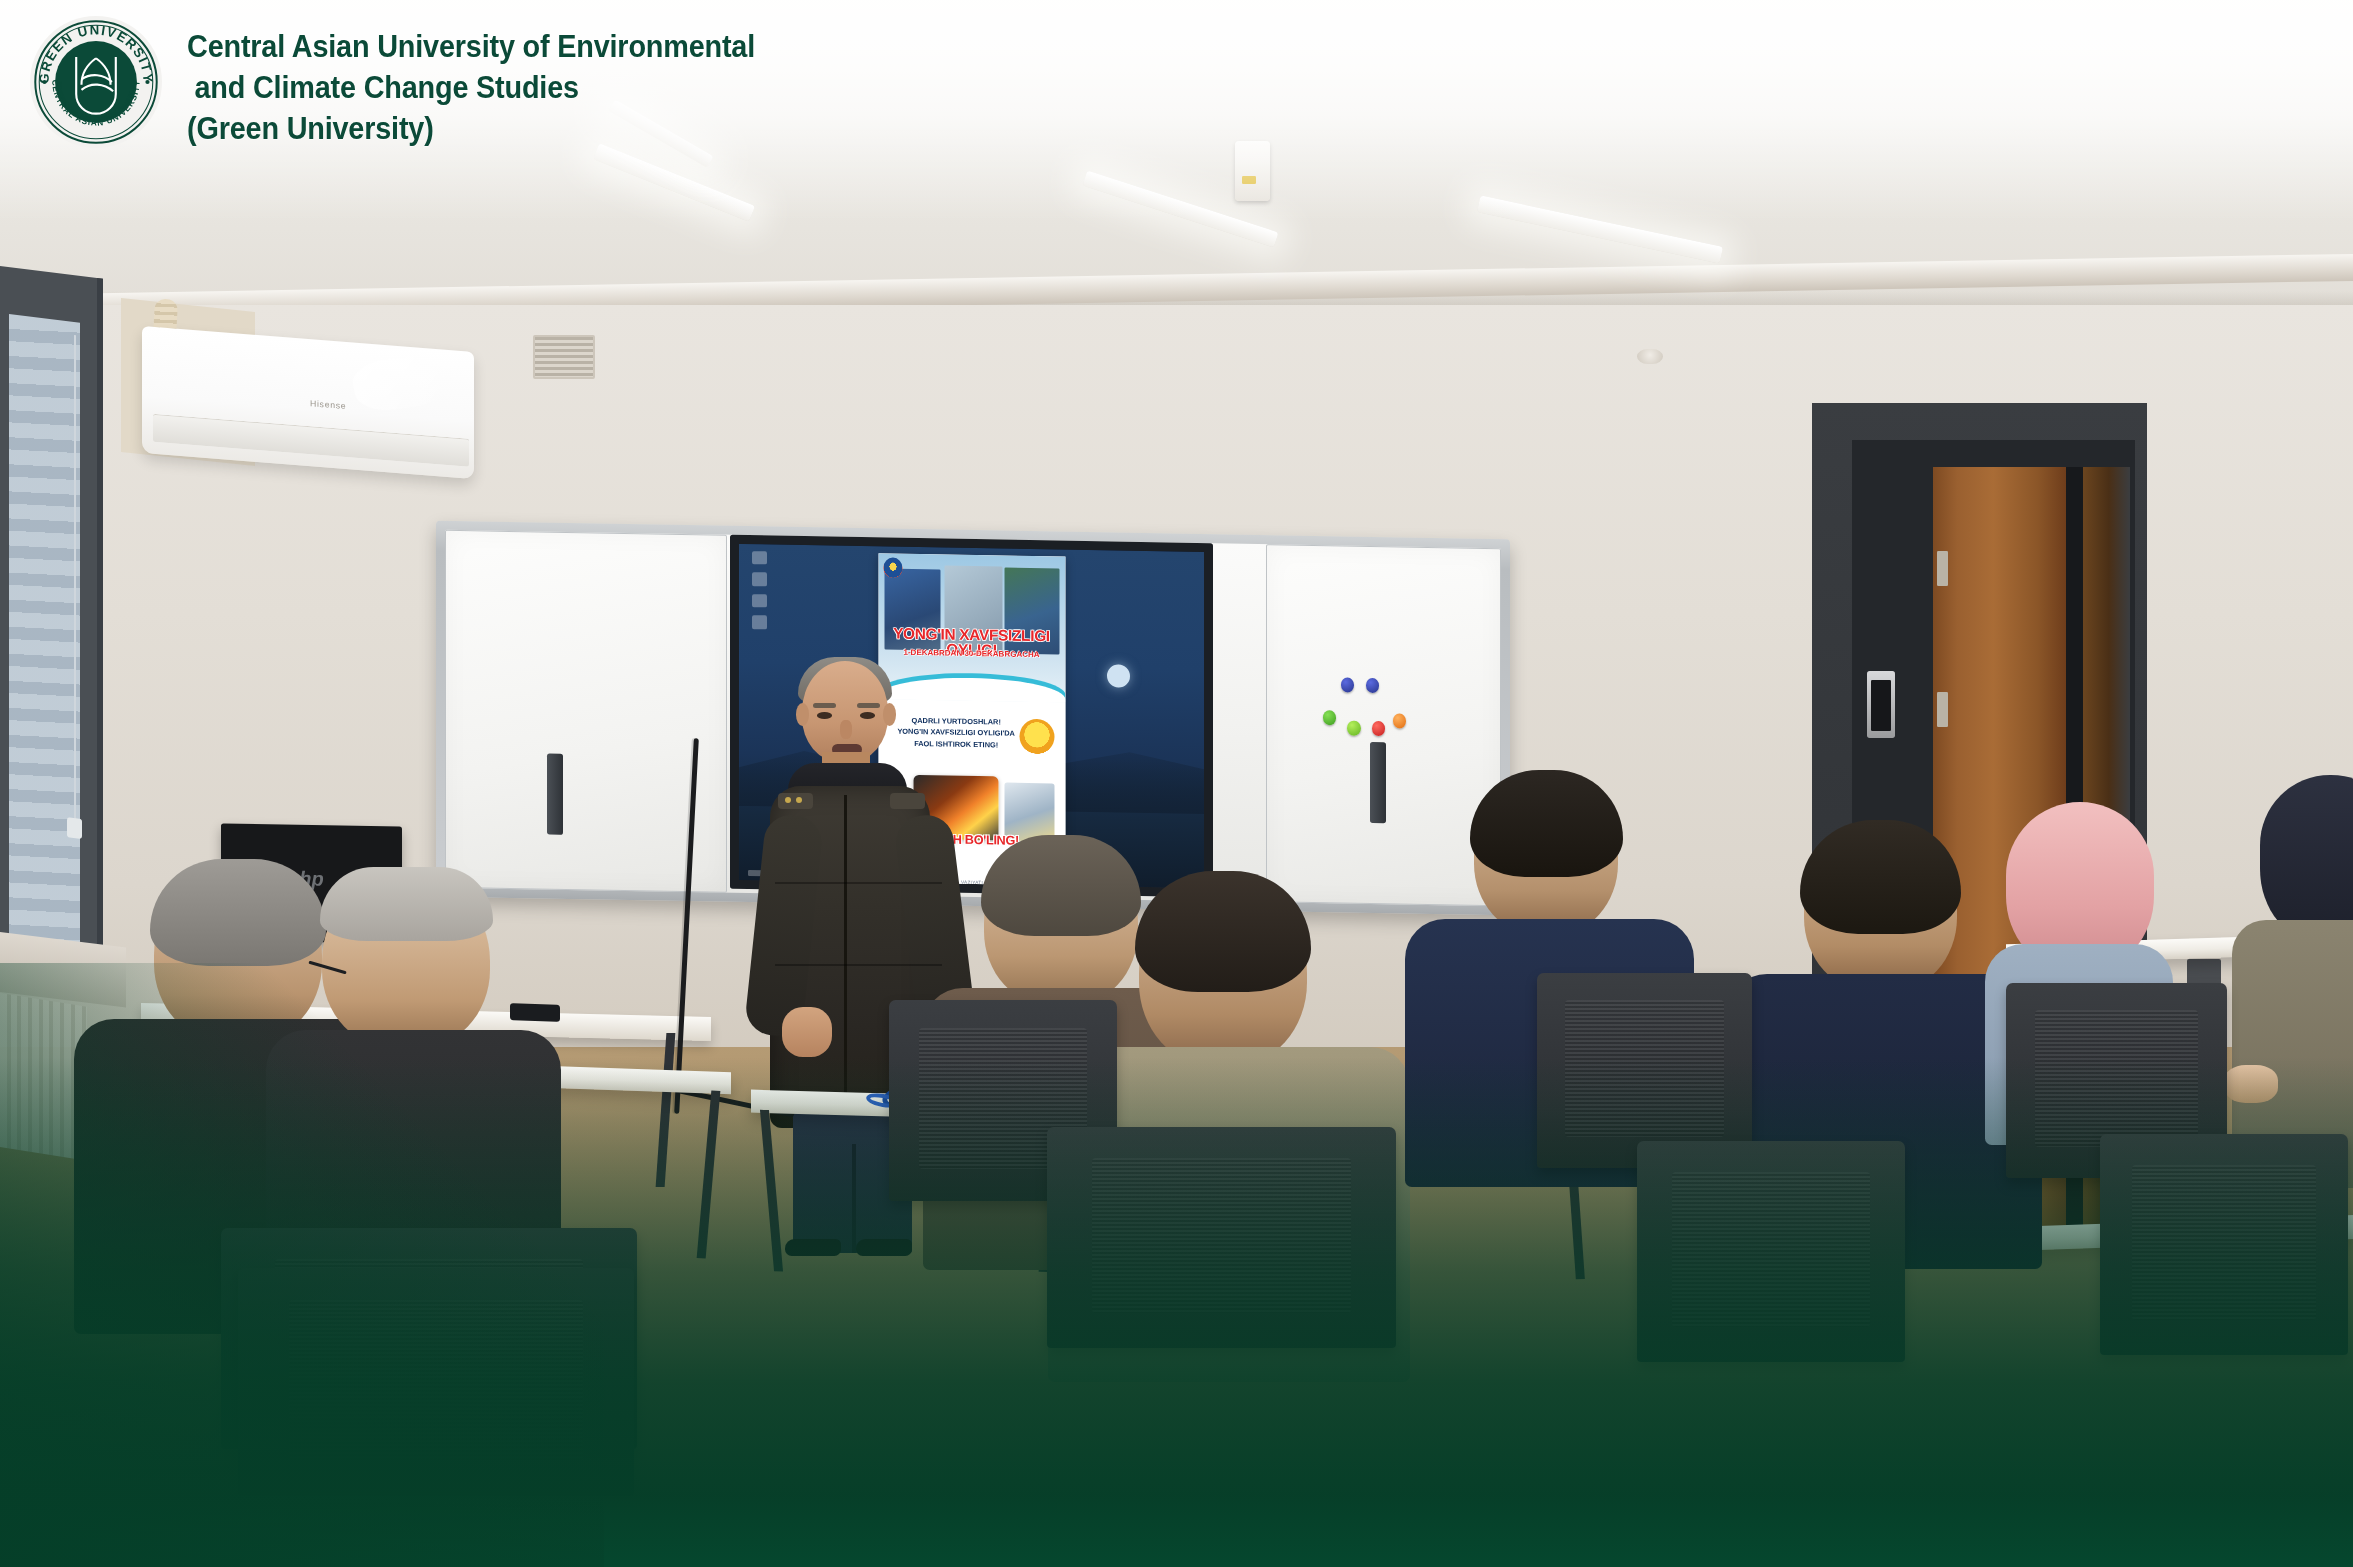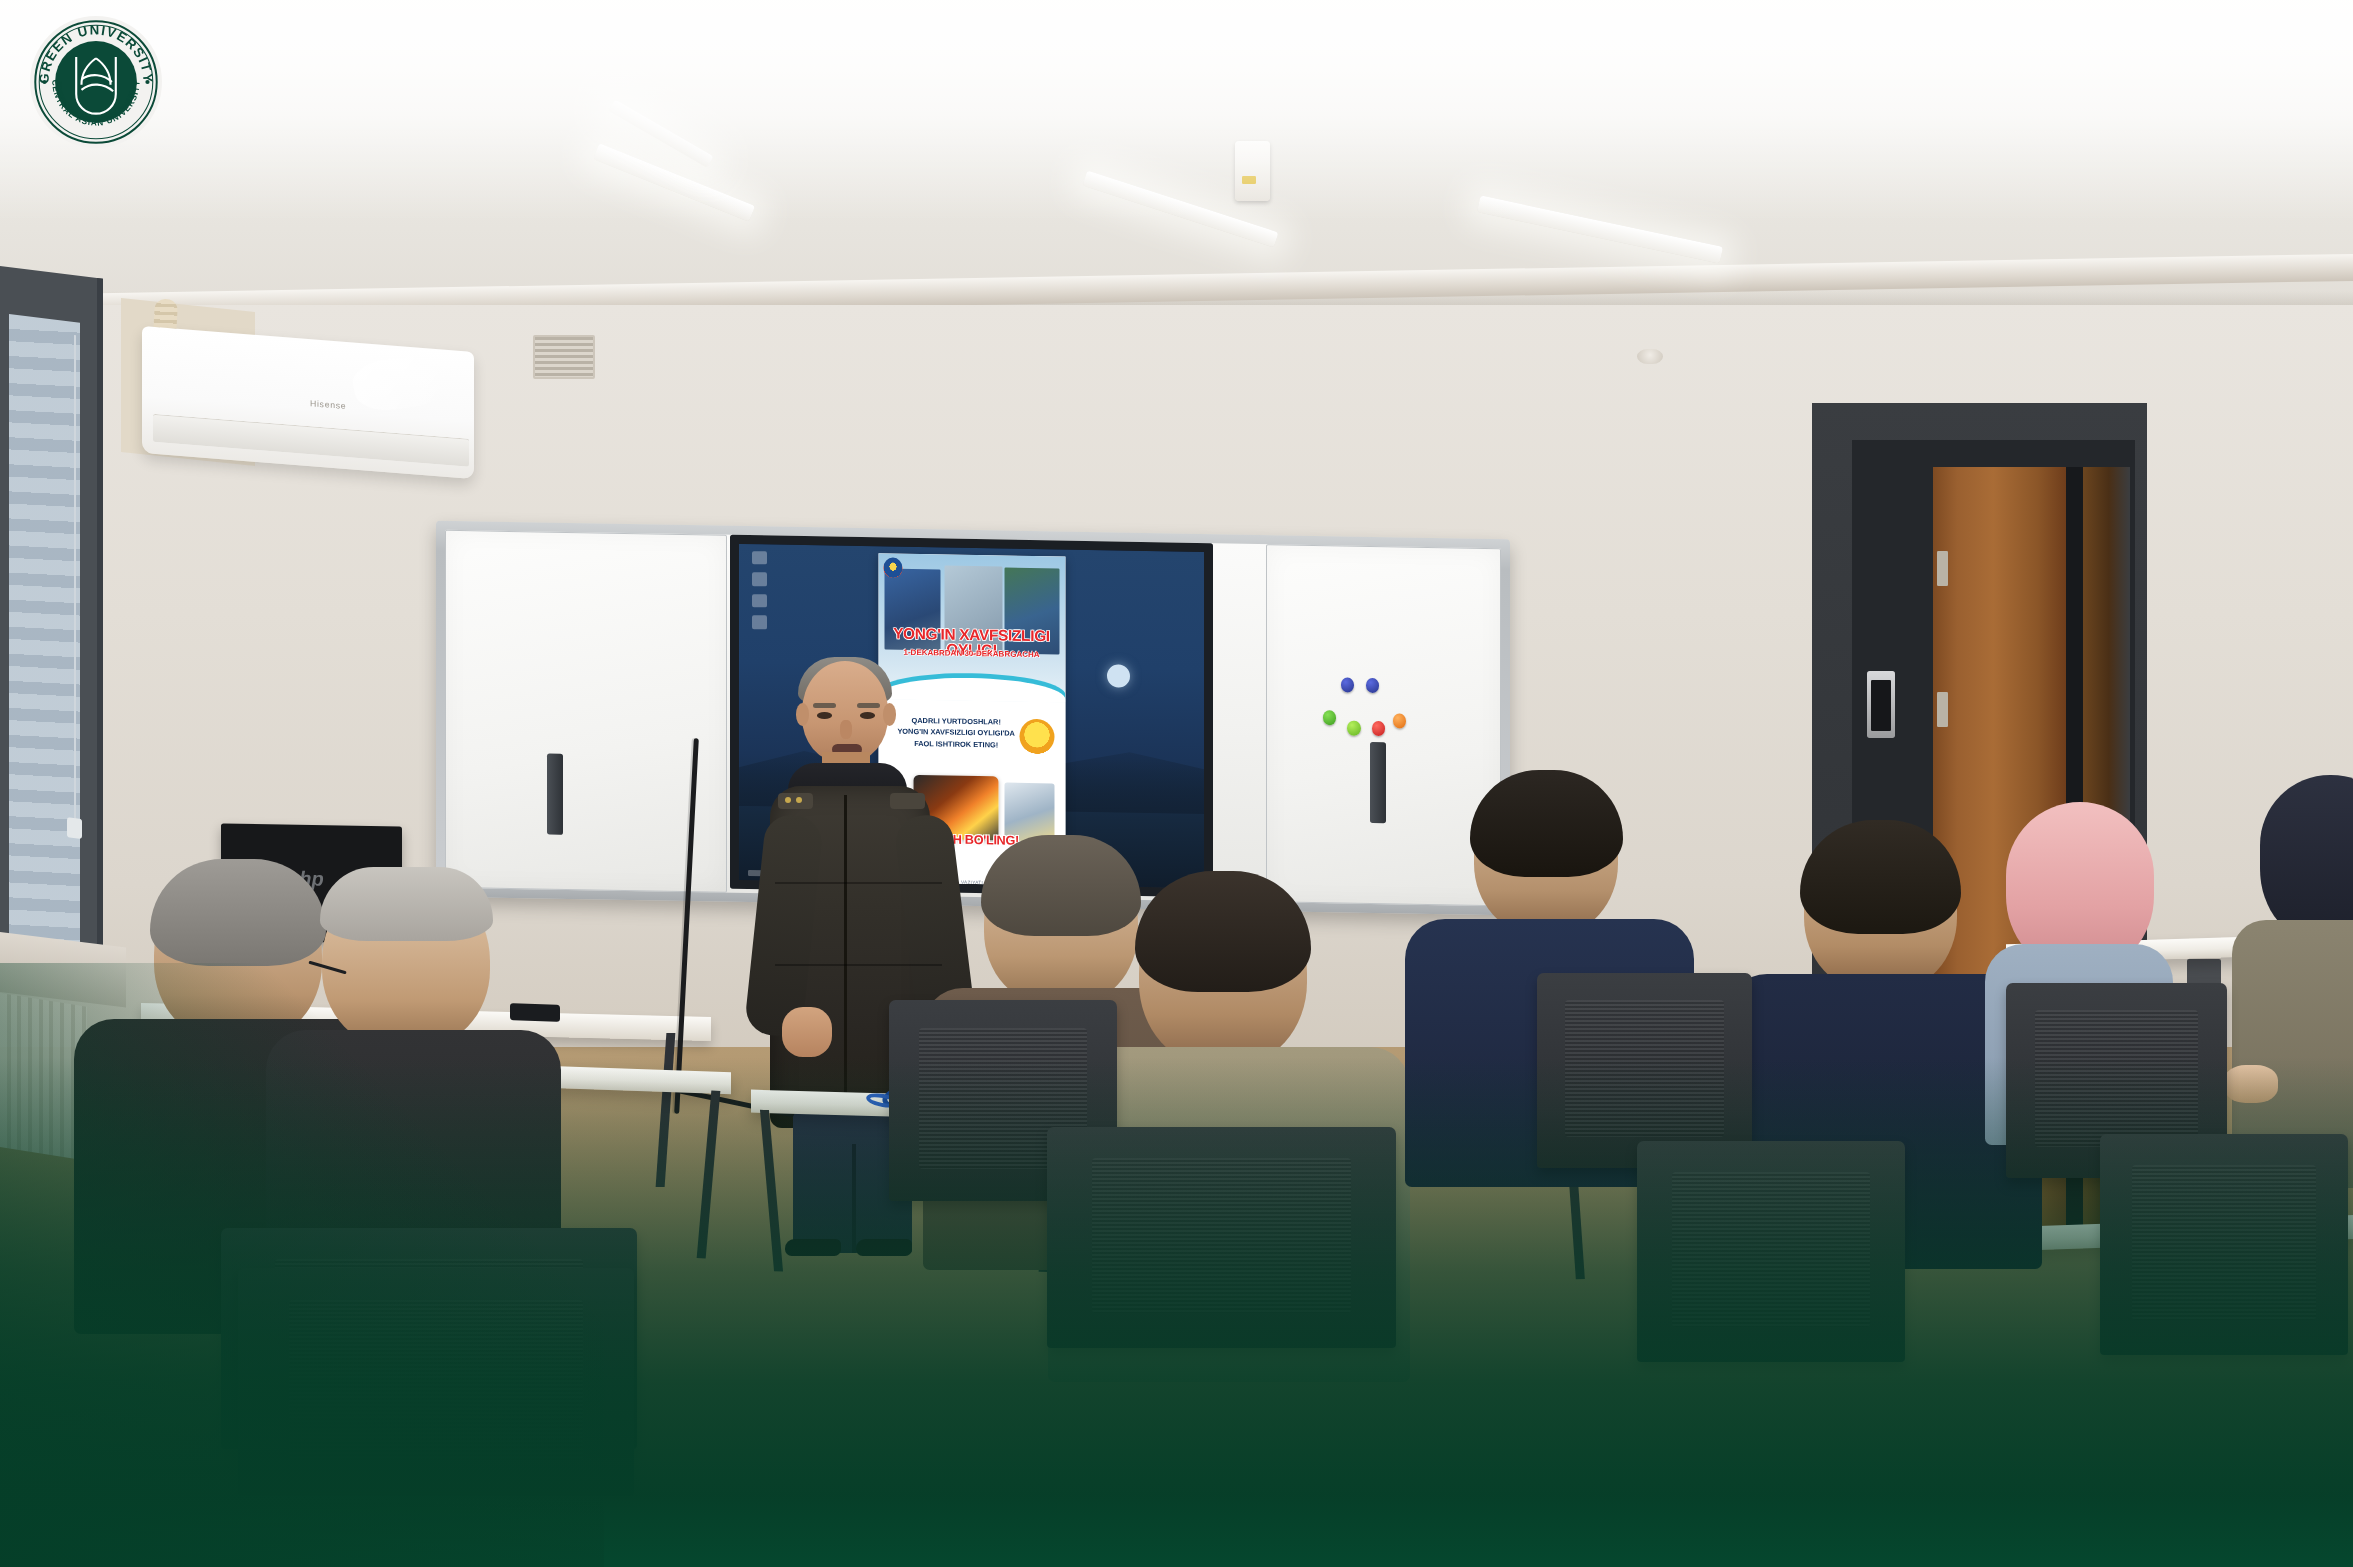--- a/index.html
+++ b/index.html
@@ -703,16 +703,21 @@
         <circle cx="178" cy="100" r="3.2" fill="#0b4a38"></circle>
         <g fill="none" stroke="#ffffff" stroke-width="3.2">
           <path d="M70,62 L70,118 a30,30 0 0 0 60,0 L130,62"></path>
           <path d="M100,64 C86,74 78,88 78,104"></path>
           <path d="M100,64 C114,74 122,88 122,104"></path>
           <path d="M78,96 C92,86 112,88 124,100"></path>
           <path d="M78,112 C92,100 112,102 126,114"></path>
         </g>
       </svg>
     </div>
+    <div class="titles">
+      <div class="l1">Central Asian University of Environmental</div>
+      <div class="l2"> and Climate Change Studies</div>
+      <div class="l3">(Green University)</div>
+    </div>
   </div>
 
 </div>
 
 
 </body></html>

